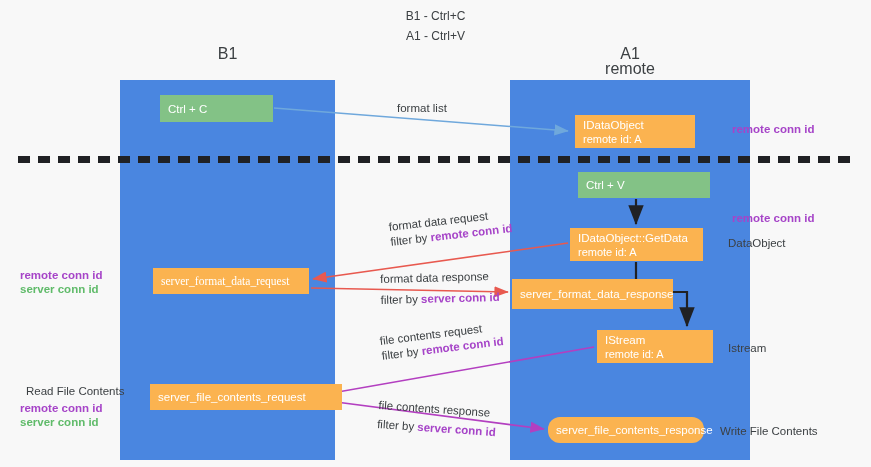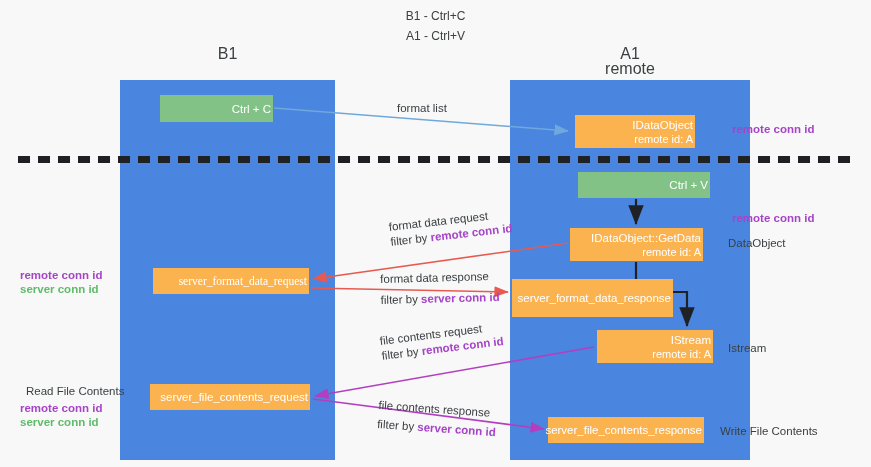--- a/index.html
+++ b/index.html
@@ -63,41 +63,41 @@
       #202124 0px, #202124 12px,
       rgba(0,0,0,0) 12px, rgba(0,0,0,0) 20px
     );
   }
 
   
   .node {
     box-sizing: border-box;
     display: flex;
     flex-direction: column;
-    align-items: flex-end;
+    align-items: flex-start;
     justify-content: center;
     text-align: center;
     color: #ffffff;
     font-size: 11.5px;
     line-height: 14px;
-    padding: 2px 2px;
+    padding: 2px 8px;
   }
   .node.green { background: #83c286; }
   .node.orange { background: #fbb350; }
   .node .l2 { font-size: 11px; }
 
   #node-ctrl-c      { left: 160px; top: 95px;  width: 113px; height: 27px; }
   #node-idataobject { left: 575px; top: 115px; width: 120px; height: 33px; }
   #node-ctrl-v      { left: 578px; top: 172px; width: 132px; height: 26px; }
   #node-getdata     { left: 570px; top: 228px; width: 133px; height: 33px; }
   #node-format-req  { left: 153px; top: 268px; width: 156px; height: 26px; font-family: Liberation Serif, serif; }
-  #node-format-resp { left: 512px; top: 279px; width: 161px; height: 38px; }
+  #node-format-resp { left: 512px; top: 279px; width: 161px; height: 30px; }
   #node-istream     { left: 597px; top: 330px; width: 116px; height: 33px; }
-  #node-file-req    { left: 150px; top: 384px; width: 160px; height: 26px; }
-  #node-file-resp   { left: 548px; top: 417px; width: 156px; height: 26px; }
+  #node-file-req    { left: 150px; top: 384px; width: 192px; height: 26px; }
+  #node-file-resp   { left: 548px; top: 417px; width: 156px; height: 26px; border-radius: 12px; }
 
   
   .side-note {
     font-size: 11.5px;
     line-height: 14px;
   }
   .note-purple { color: #a644c8; font-weight: bold; }
   .note-green  { color: #60bb6a; font-weight: bold; }
   .note-plain  { color: #3c4043; font-weight: normal; }
 

